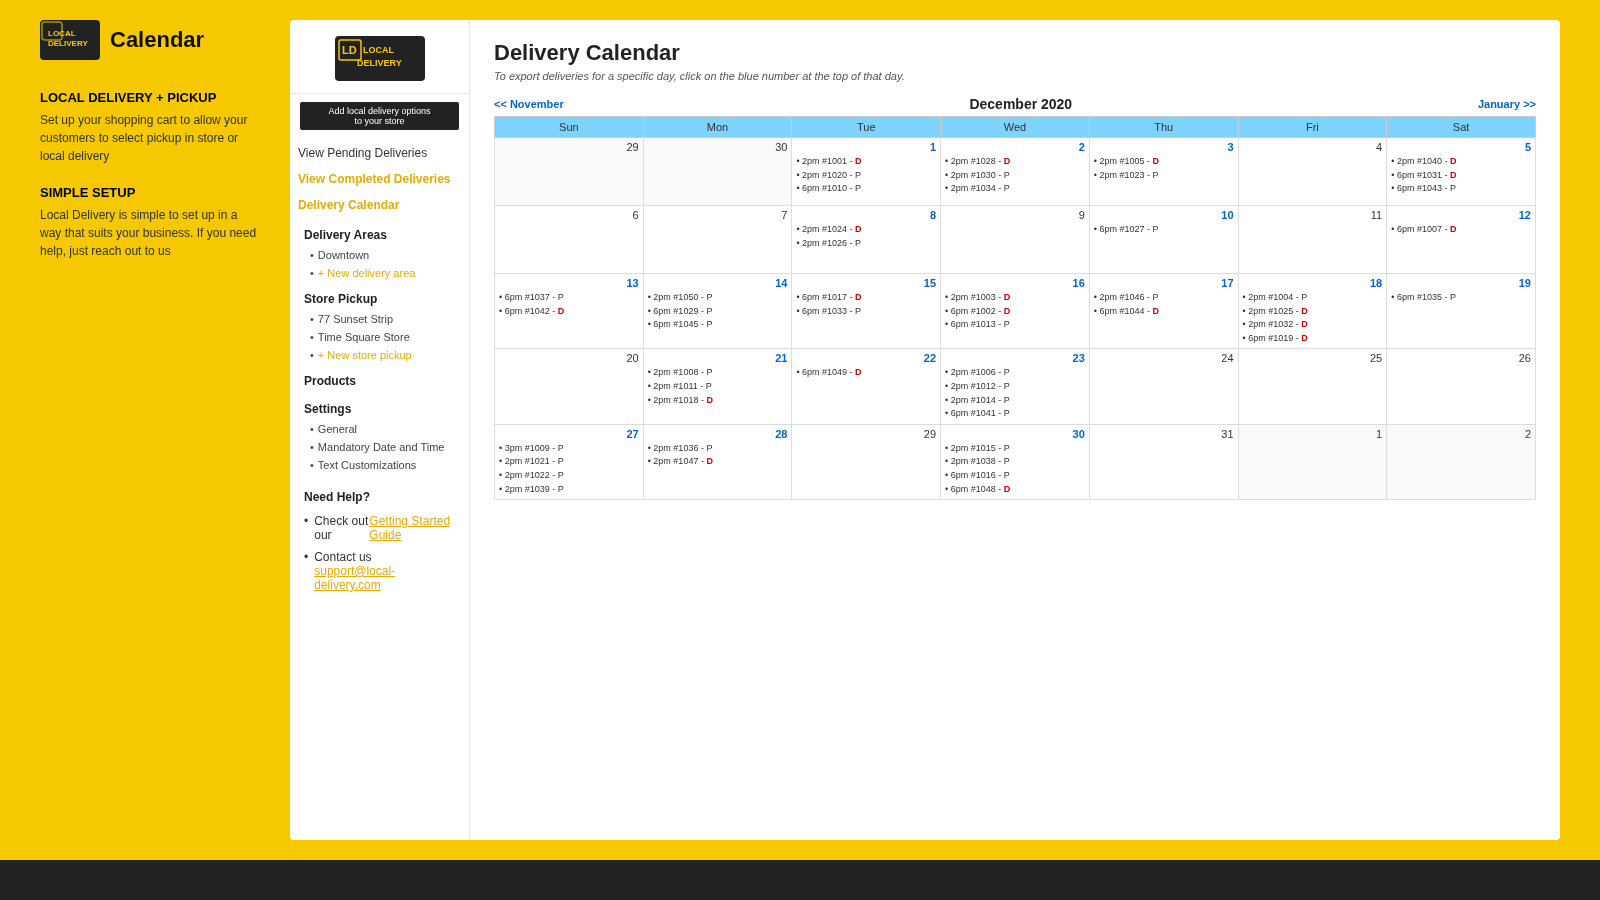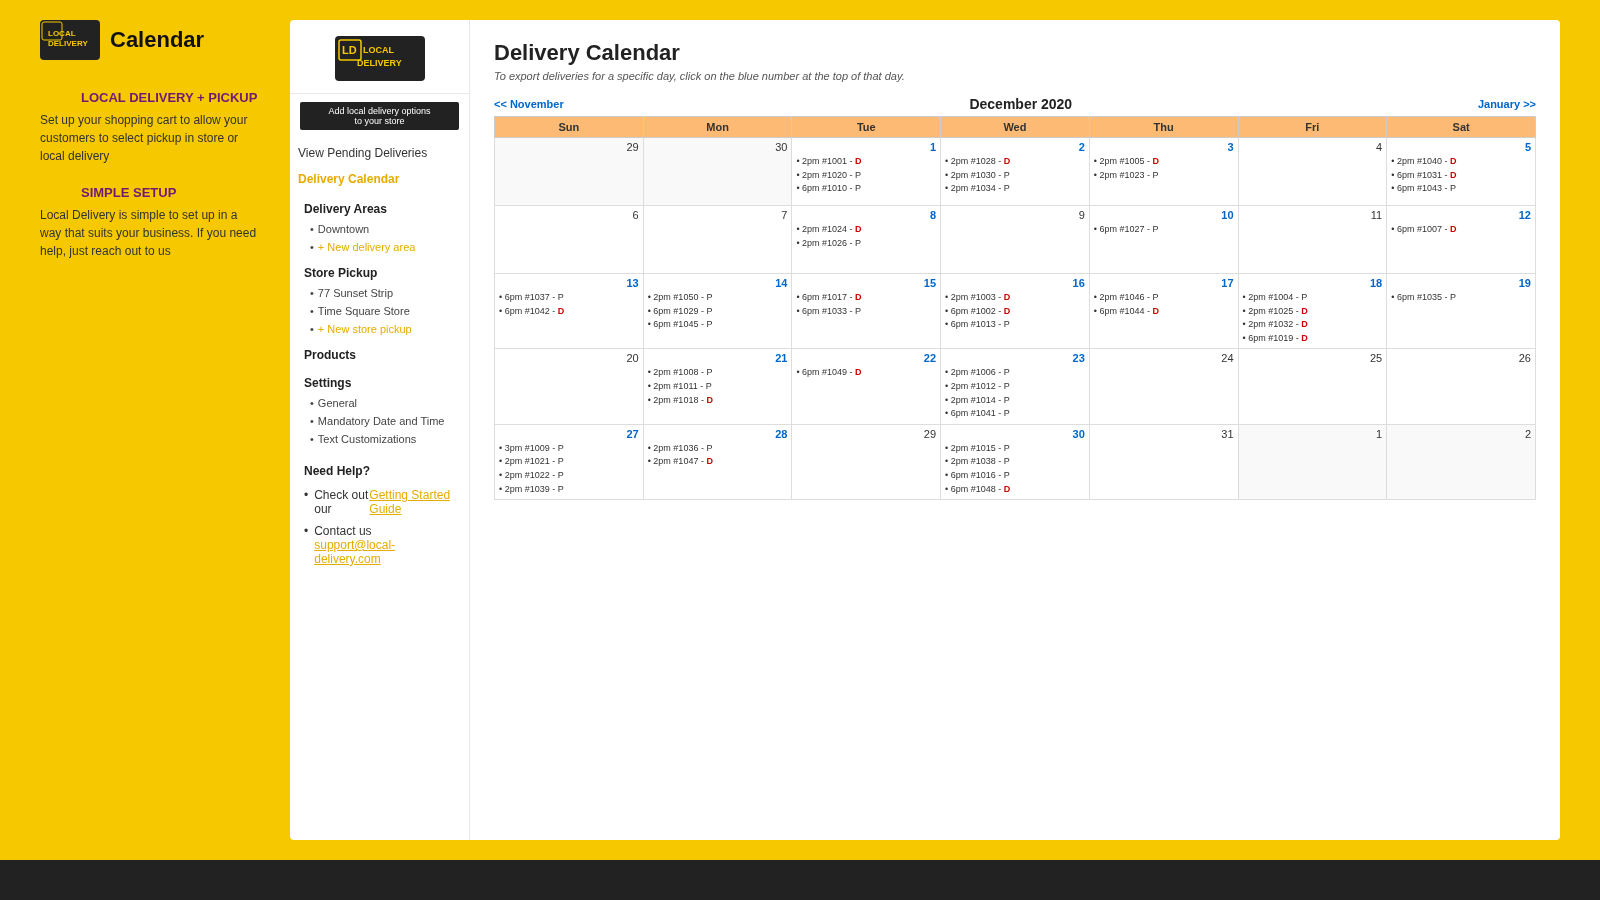--- a/index.html
+++ b/index.html
@@ -32,24 +32,23 @@
       height: 40px;
     }
     .logo-title {
       font-size: 22px;
       font-weight: bold;
       color: #111;
     }
     .section-title {
       font-size: 13px;
       font-weight: bold;
-      color: #701a75;
+      color: #000000;
       margin-bottom: 6px;
       margin-top: 20px;
-      margin-left: 41px;
     }
     .section-desc {
       font-size: 12px;
       color: #333;
       line-height: 1.5;
       margin-bottom: 10px;
     }
     
     .right-panel {
       flex: 1;
@@ -151,25 +150,25 @@
       font-weight: bold;
       color: #222;
       text-align: center;
     }
     .calendar-table {
       width: 100%;
       border-collapse: collapse;
       font-size: 10px;
     }
     .calendar-table th {
-      background: #fdba74;
+      background: #7dd3fc;
       padding: 4px 0;
       text-align: center;
       font-size: 11px;
-      font-weight: bold;
+      font-weight: normal;
       color: #333;
       border: 1px solid #ccc;
     }
     .calendar-table td {
       border: 1px solid #ddd;
       vertical-align: top;
       padding: 3px 4px;
       min-height: 60px;
       height: 68px;
       width: 14.28%;
@@ -260,20 +259,21 @@
           <rect width="90" height="45" rx="4" fill="#222"></rect>
           <text x="28" y="17" fill="#f5c800" font-size="9" font-weight="bold" font-family="Arial">LOCAL</text>
           <text x="22" y="30" fill="#f5c800" font-size="9" font-weight="bold" font-family="Arial">DELIVERY</text>
           <rect x="4" y="4" width="22" height="20" rx="2" fill="none" stroke="#f5c800" stroke-width="1.5"></rect>
           <text x="7" y="18" fill="#f5c800" font-size="11" font-weight="bold" font-family="Arial">LD</text>
         </svg>
       </div>
       <div class="add-delivery-btn">Add local delivery options to your store</div>
 
       <a class="sidebar-link">View Pending Deliveries</a>
+      <a class="sidebar-link active">View Completed Deliveries</a>
       <a class="sidebar-link active">Delivery Calendar</a>
 
       <div class="sidebar-section-title">Delivery Areas</div>
       <div class="sidebar-sub-item">Downtown</div>
       <div class="sidebar-sub-item add-new">+ New delivery area</div>
 
       <div class="sidebar-section-title">Store Pickup</div>
       <div class="sidebar-sub-item">77 Sunset Strip</div>
       <div class="sidebar-sub-item">Time Square Store</div>
       <div class="sidebar-sub-item add-new">+ New store pickup</div>

